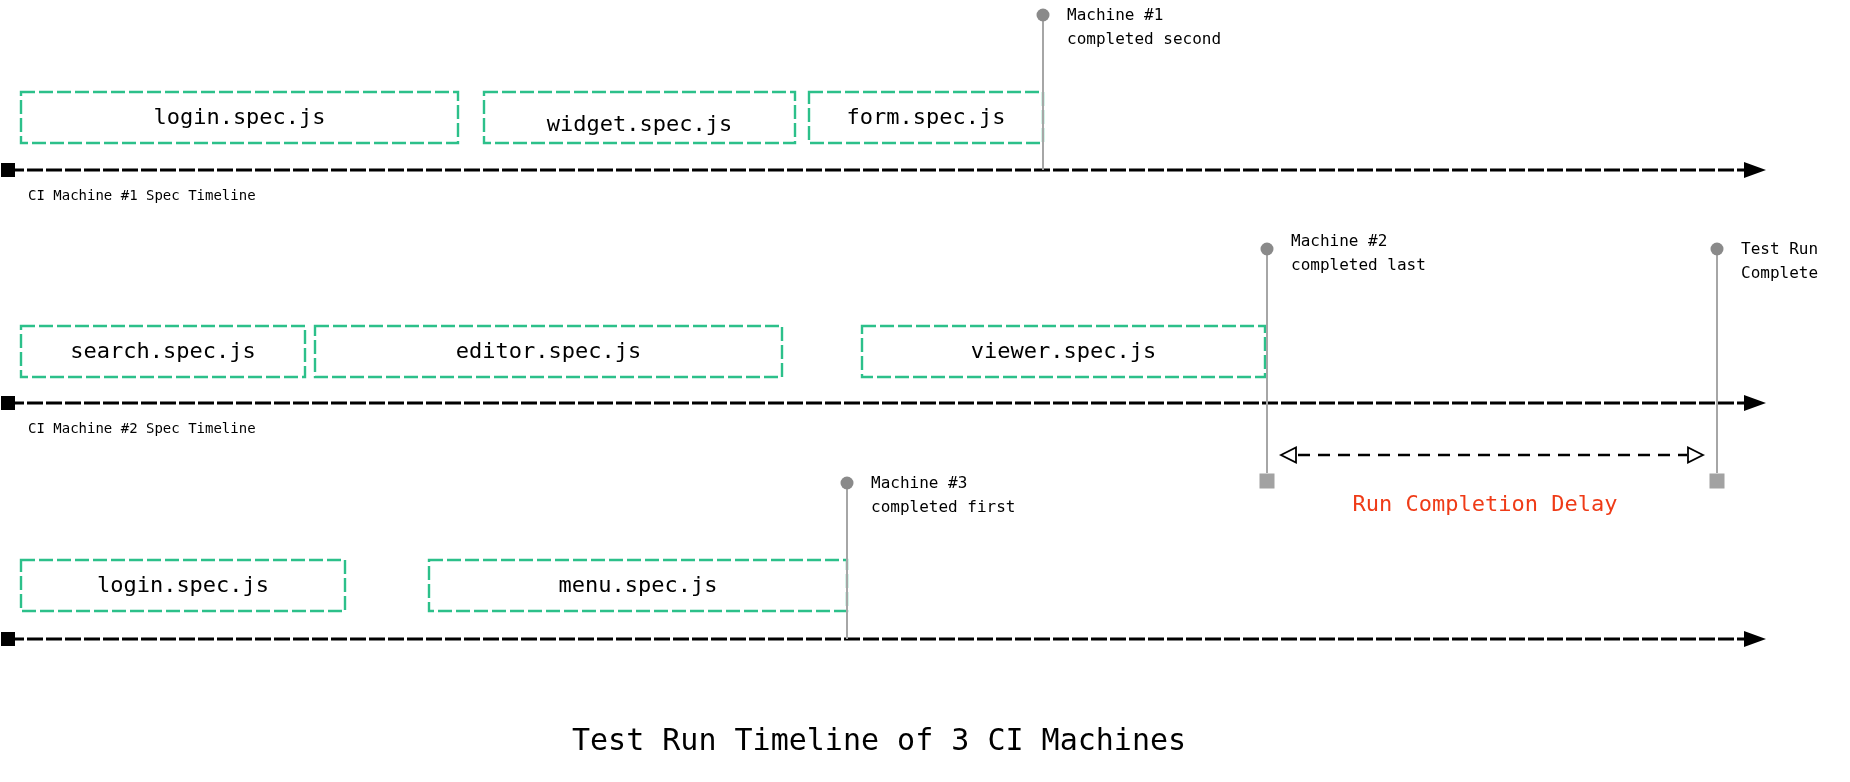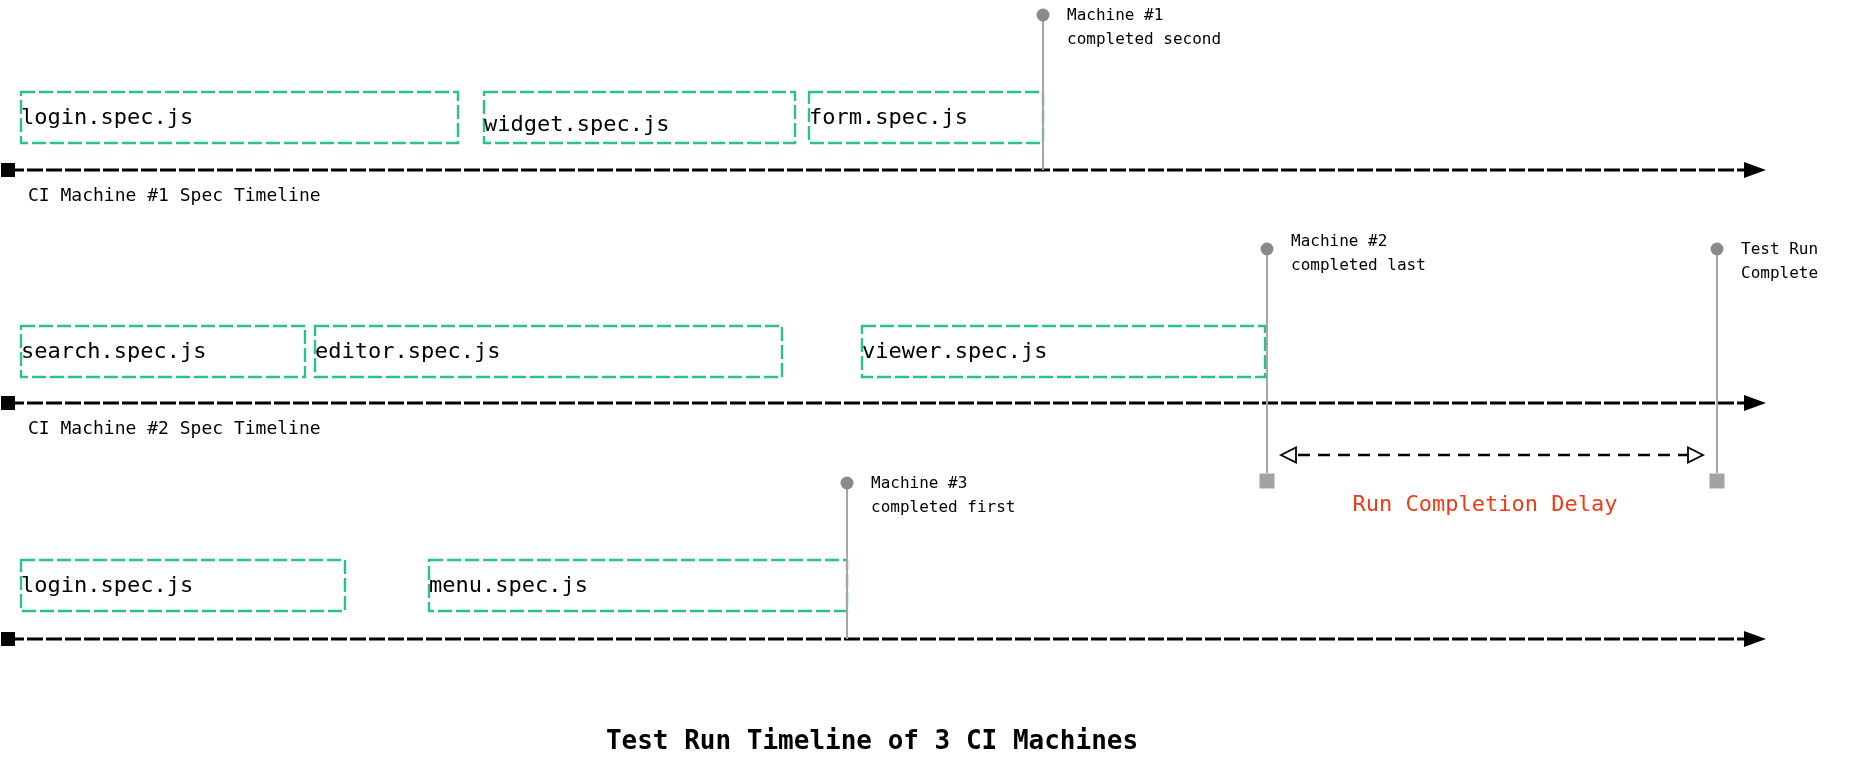--- a/index.html
+++ b/index.html
@@ -5,25 +5,25 @@
   html,body{margin:0;padding:0;background:#ffffff;}
   .canvas{
     position:relative;
     width:1850px;height:782px;
     background:#ffffff;
     overflow:hidden;
     font-family:"DejaVu Sans Mono", monospace;
     color:#000;
   }
   .canvas svg{position:absolute;left:0;top:0;}
-  .spec-label{position:absolute;text-align:left;font-size:22px;line-height:24px;white-space:pre;}
-  .axis-label{position:absolute;font-size:18px;line-height:24px;white-space:pre;}
+  .spec-label{position:absolute;text-align:center;font-size:22px;line-height:24px;white-space:pre;}
+  .axis-label{position:absolute;font-size:14px;line-height:24px;white-space:pre;}
   .ann{position:absolute;font-size:16px;line-height:24px;white-space:pre;}
   .delay-label{position:absolute;text-align:center;font-size:22px;line-height:24px;white-space:pre;color:#ef3b17;margin-top:24px;}
-  .title{position:absolute;text-align:center;font-size:26px;line-height:24px;white-space:pre;font-weight:bold;}
+  .title{position:absolute;text-align:center;font-size:30px;line-height:24px;white-space:pre;}
 </style>
 </head>
 <body>
 
 <div class="canvas">
 
   <svg width="1850" height="782" viewBox="0 0 1850 782">
 
     <g>
       <rect x="1" y="163" width="14" height="14" fill="#000"></rect>

